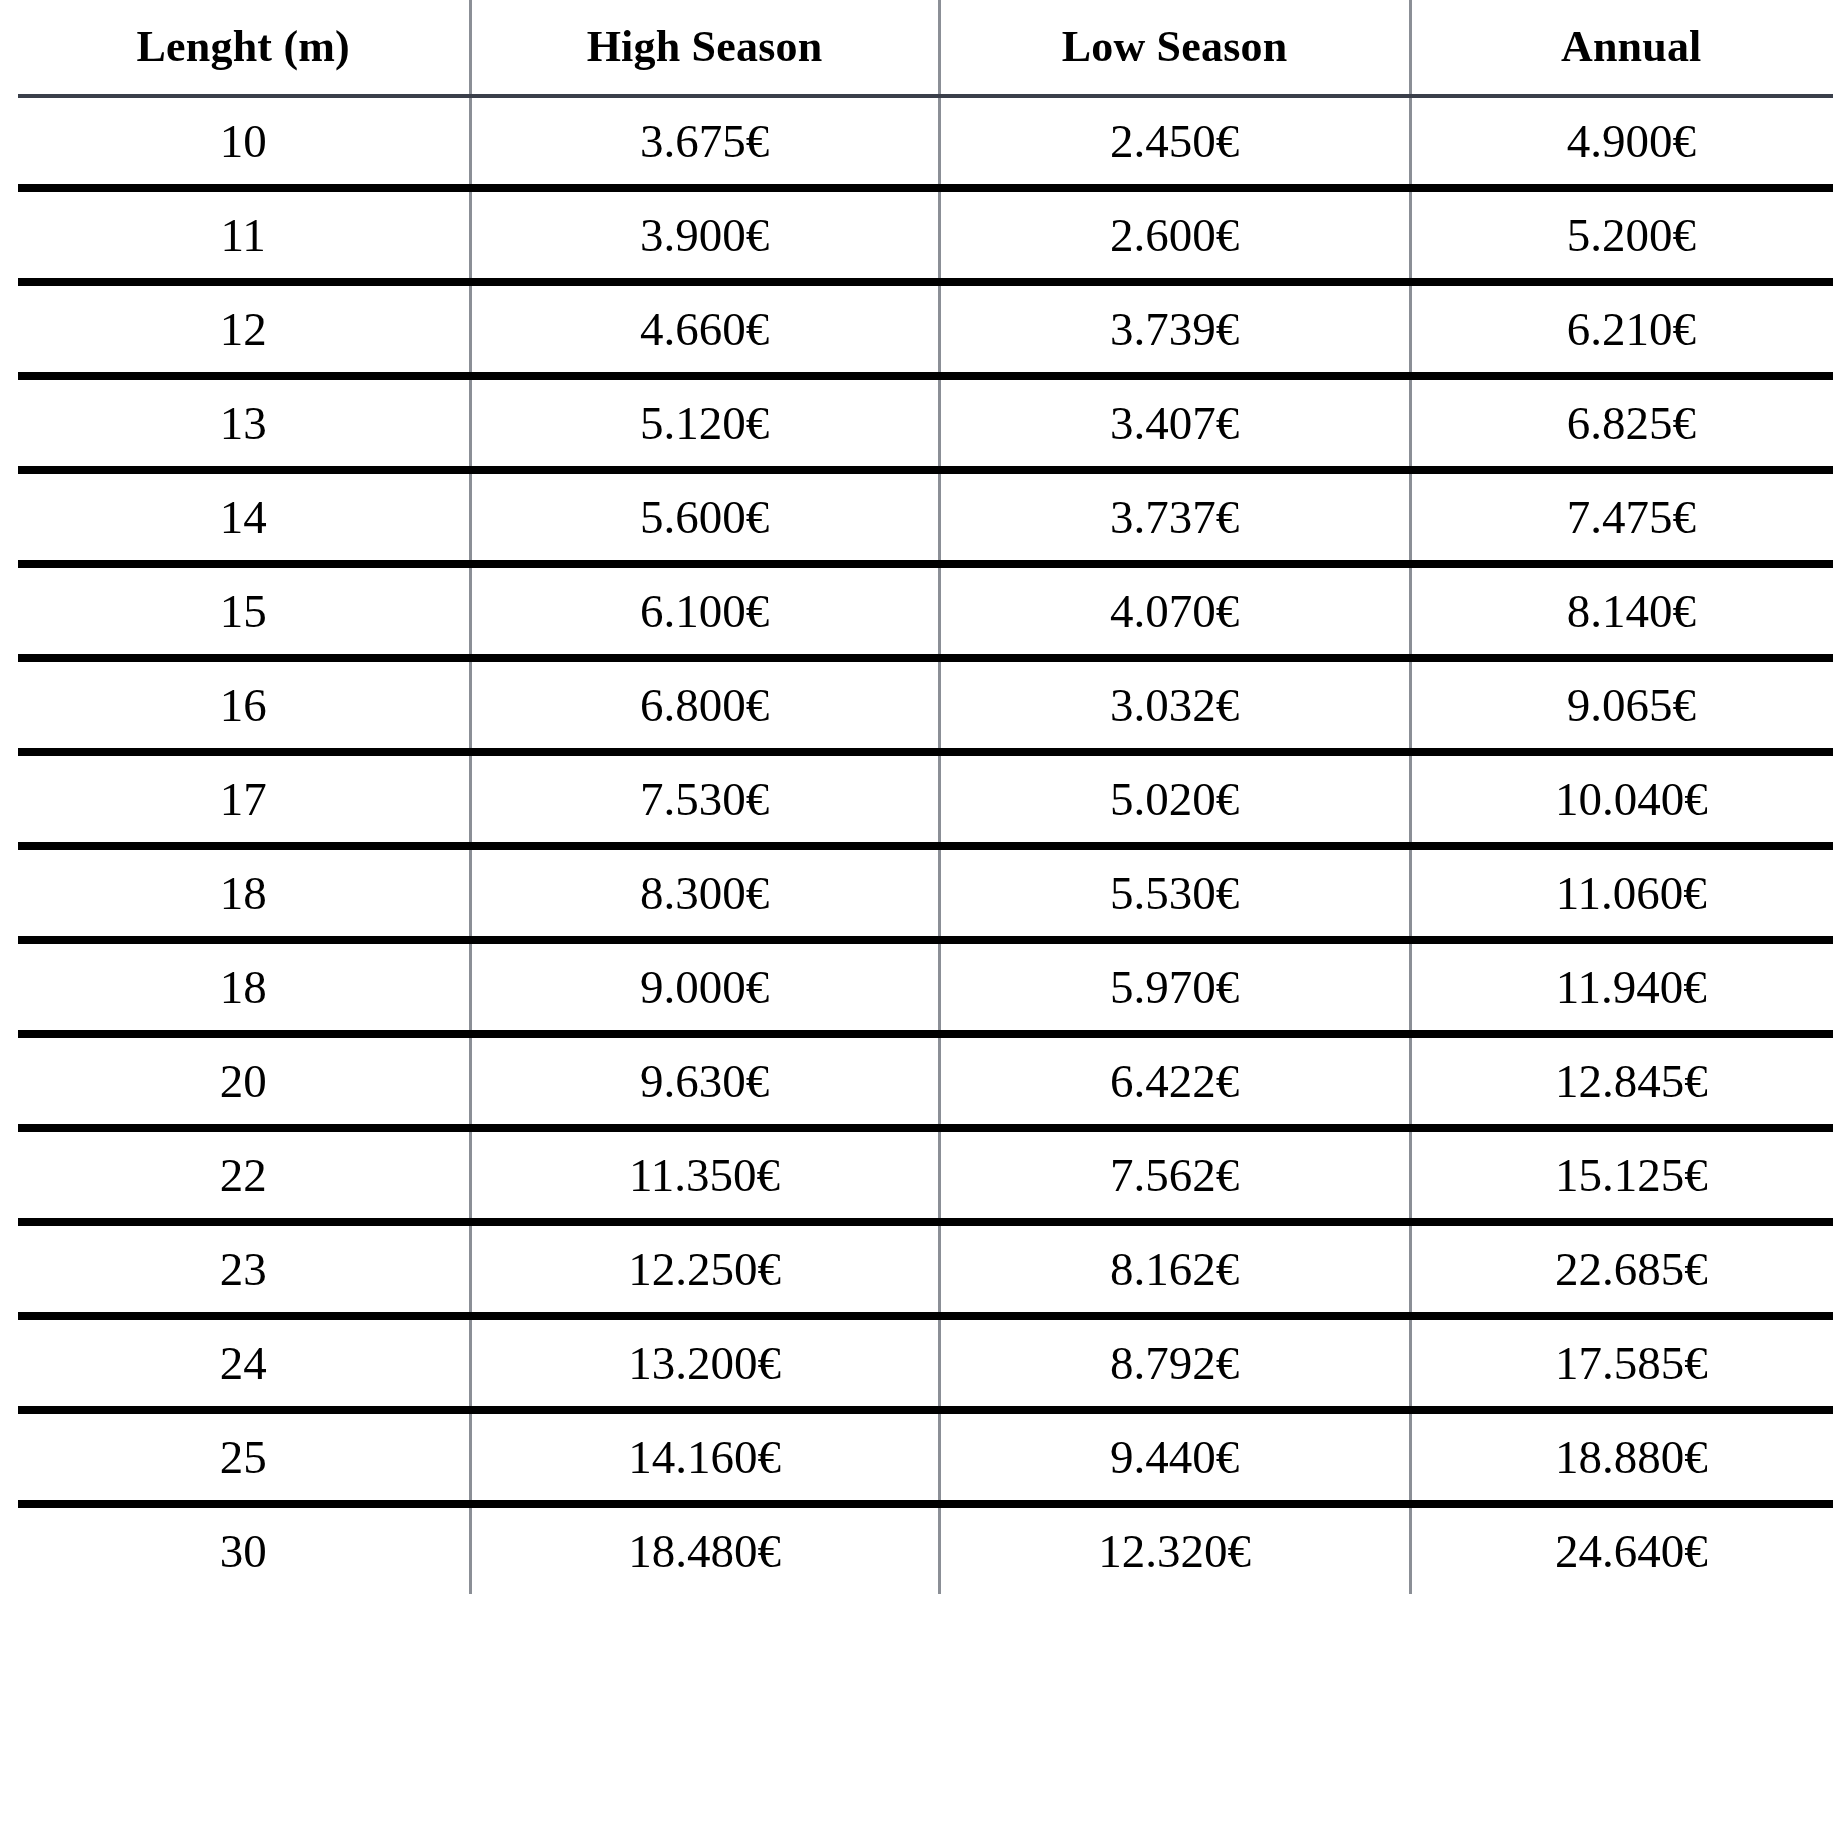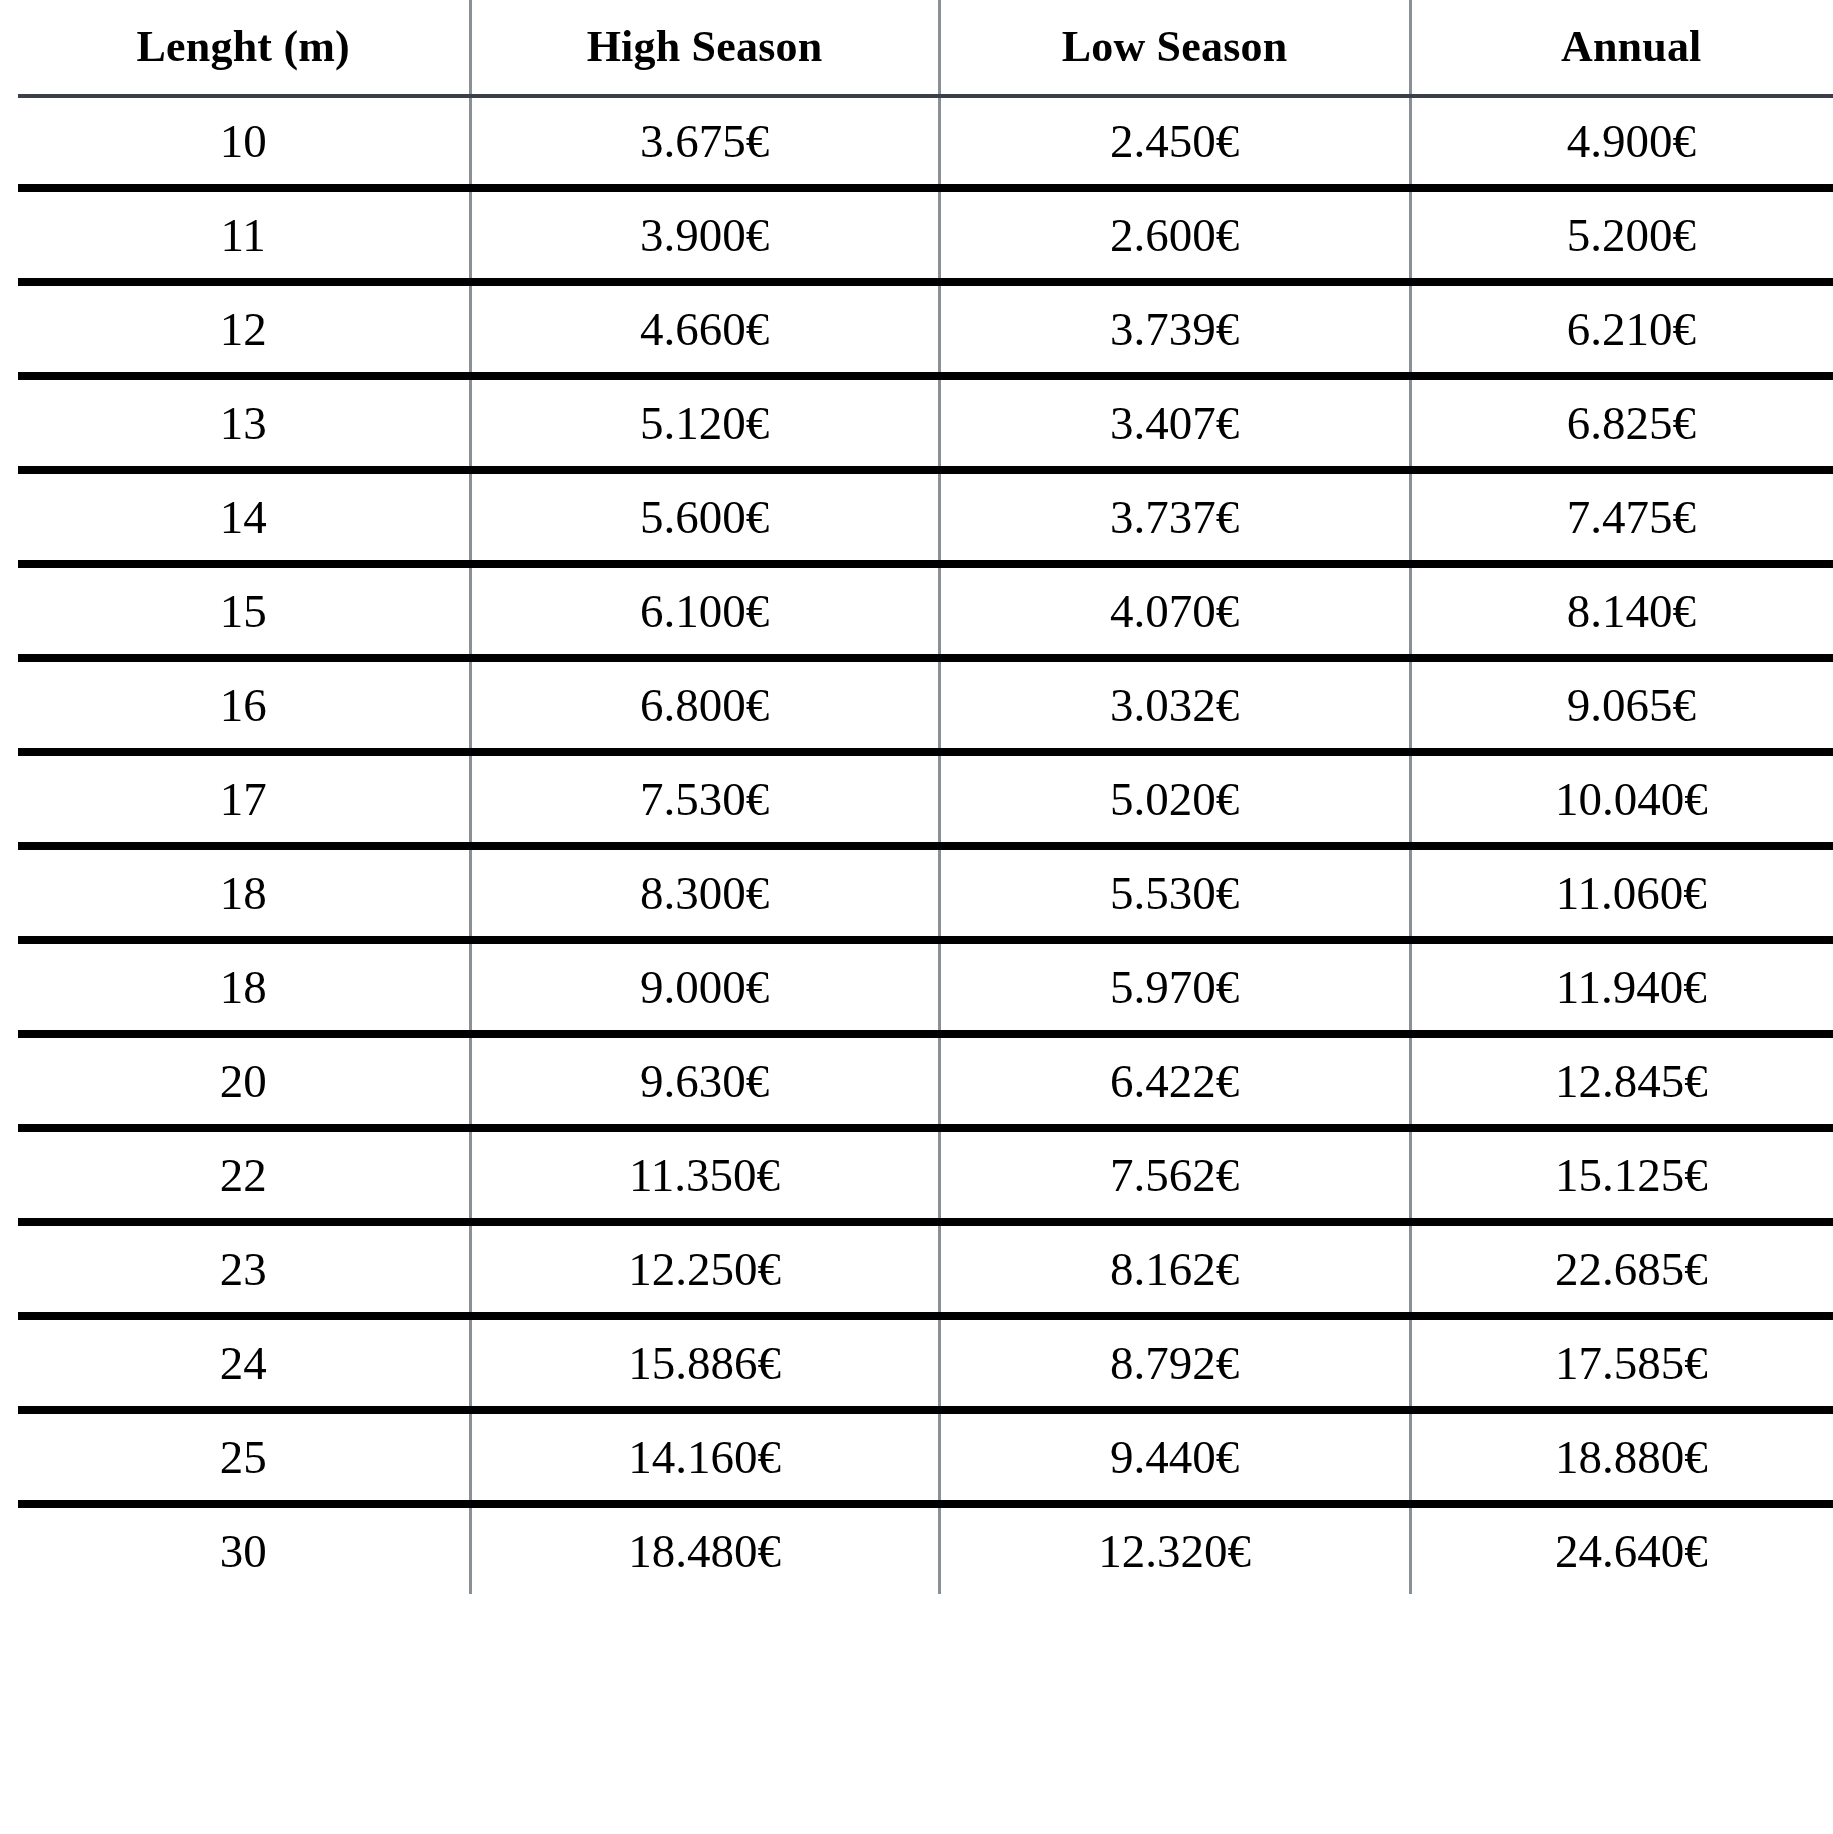--- a/index.html
+++ b/index.html
@@ -167,21 +167,21 @@
           <td>15.125€</td>
         </tr>
         <tr>
           <td class="divider">23</td>
           <td class="divider">12.250€</td>
           <td class="divider">8.162€</td>
           <td>22.685€</td>
         </tr>
         <tr>
           <td class="divider">24</td>
-          <td class="divider">15.886€</td>
+          <td class="divider">13.200€</td>
           <td class="divider">8.792€</td>
           <td>17.585€</td>
         </tr>
         <tr>
           <td class="divider">25</td>
           <td class="divider">14.160€</td>
           <td class="divider">9.440€</td>
           <td>18.880€</td>
         </tr>
         <tr>

